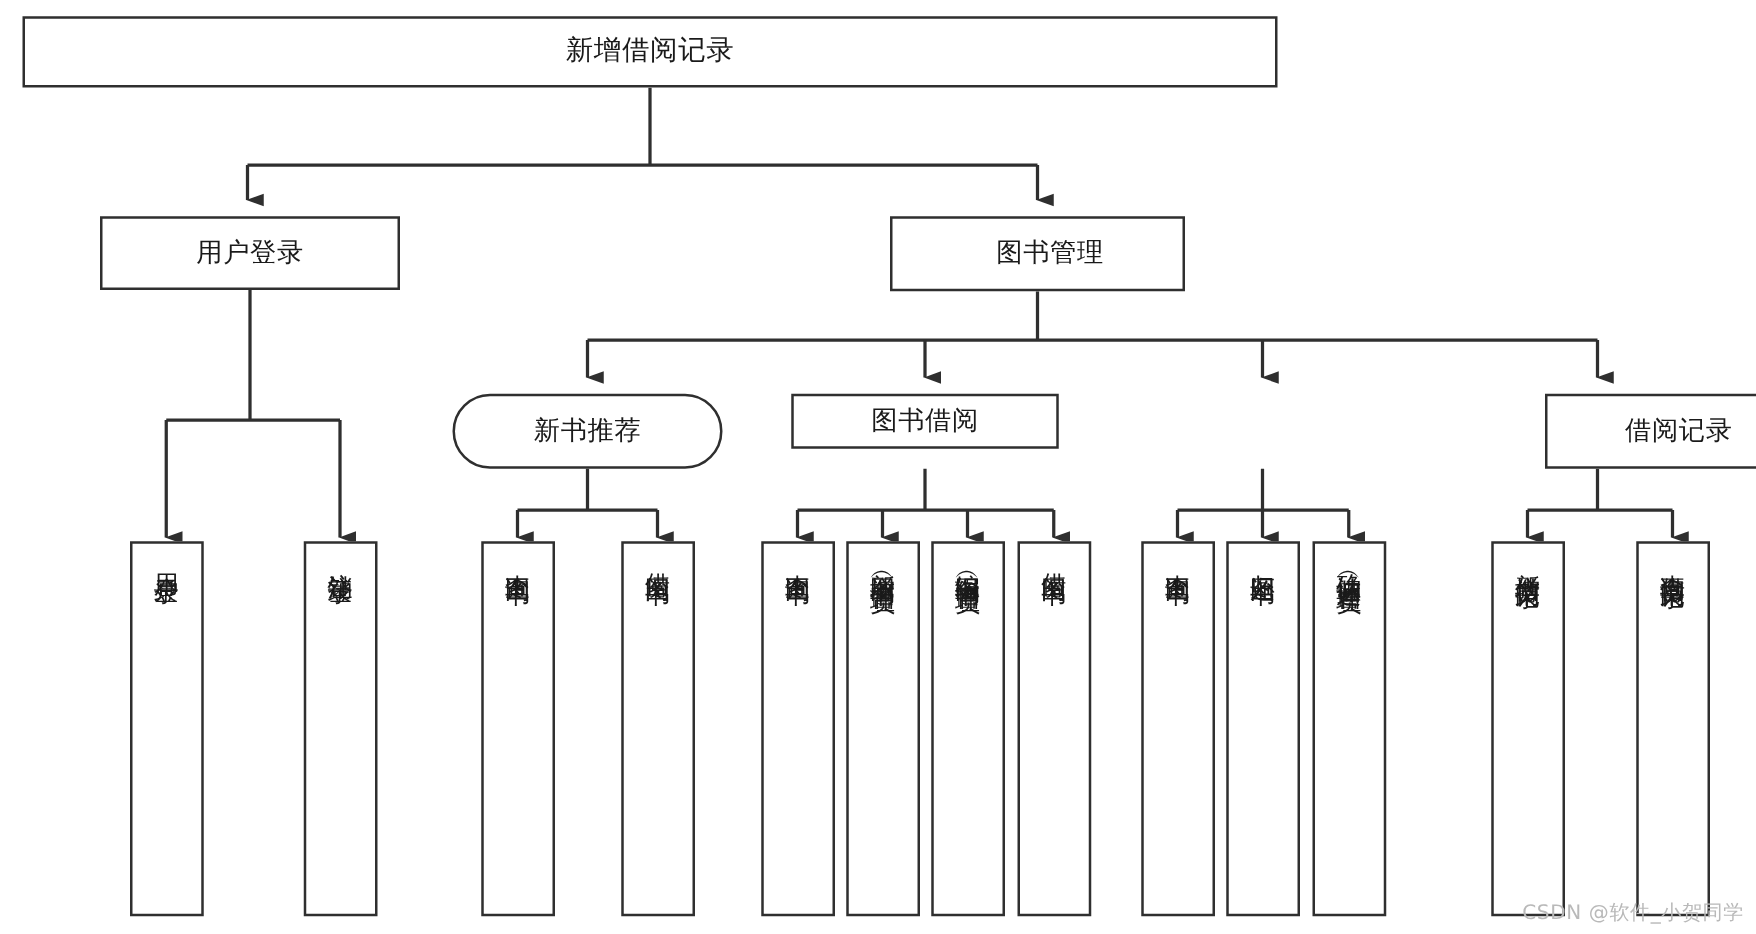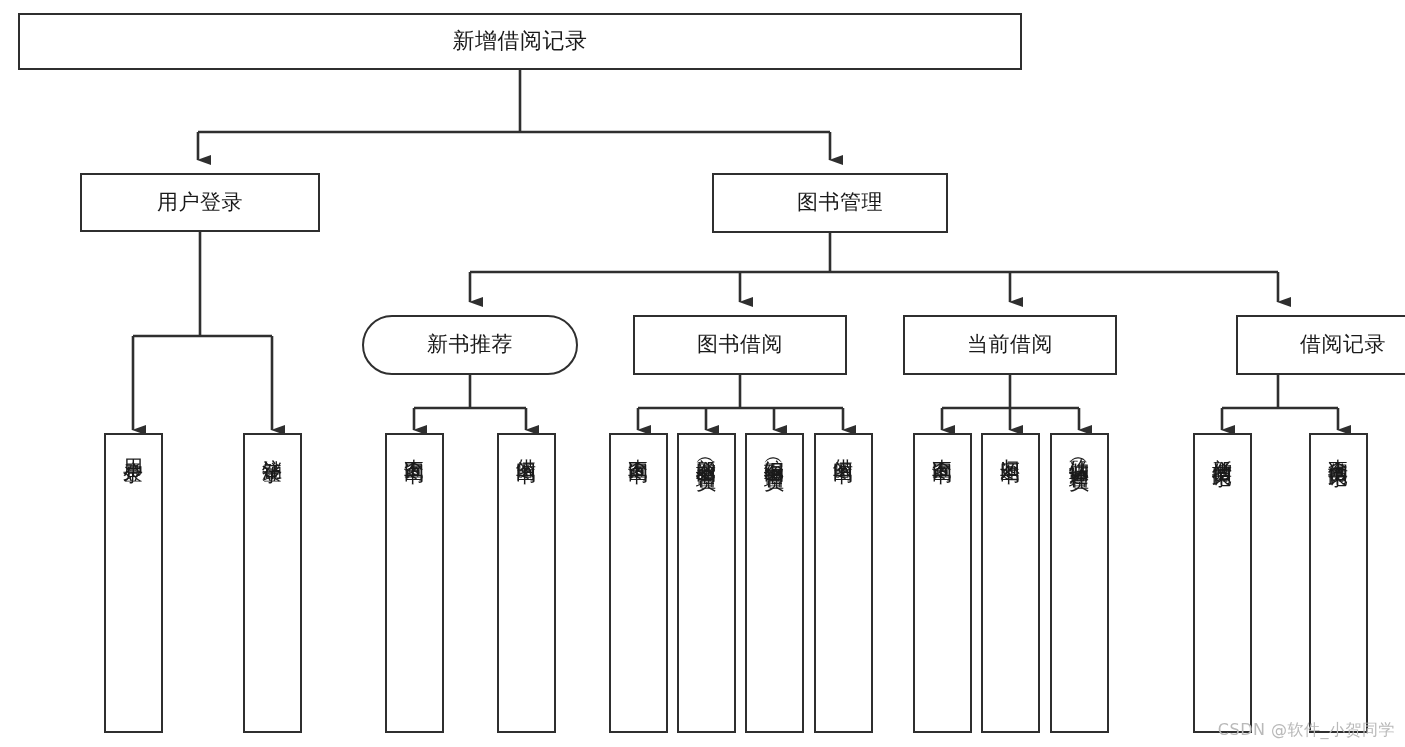--- a/index.html
+++ b/index.html
@@ -135,25 +135,22 @@
   <div class="node horiz" style="left:80px; top:173px; width:240px; height:59px;">
     <span class="label">用户登录</span>
   </div>
   <div class="node horiz" style="left:712px; top:173px; width:236px; height:60px;padding-left:20px;">
     <span class="label">图书管理</span>
   </div>
 
   <div class="node horiz" style="left:362px; top:315px; width:216px; height:60px;border-radius:30px;">
     <span class="label">新书推荐</span>
   </div>
-  <div class="node horiz" style="left:633px; top:315px; width:214px; height:60px;">
+  <div class="node horiz" style="left:633px; top:315px; width:214px; height:44px;">
     <span class="label">图书借阅</span>
-  </div>
-  <div class="node horiz" style="left:903px; top:315px; width:214px; height:60px;">
-    <span class="label">当前借阅</span>
   </div>
   <div class="node horiz" style="left:1236px; top:315px; width:214px; height:60px;">
     <span class="label">借阅记录</span>
   </div>
 
   <div class="node vert" style="left:104px; top:433px; width:59px; height:300px;">
     <span class="label">用户登录</span>
   </div>
   <div class="node vert" style="left:243px; top:433px; width:59px; height:300px;">
     <span class="label">注销登录</span>

